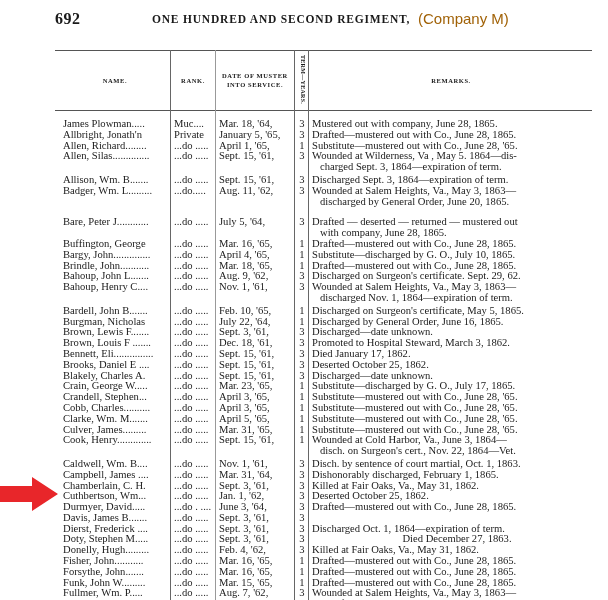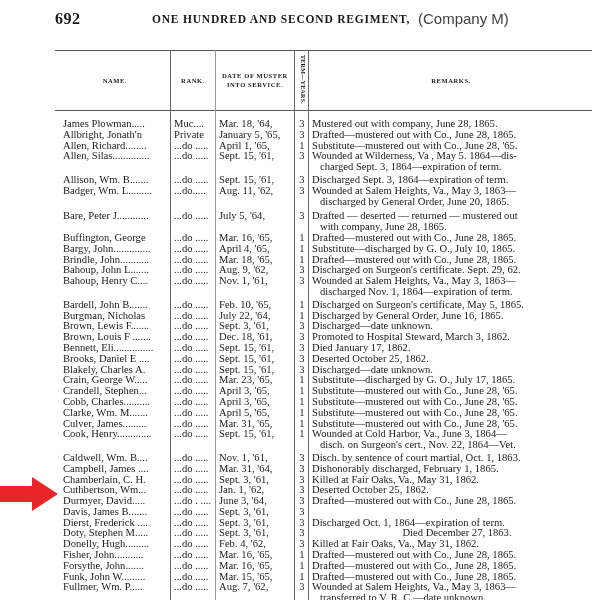--- a/index.html
+++ b/index.html
@@ -1,21 +1,21 @@
 <!DOCTYPE html>
 <html><head>
 <meta charset="utf-8">
 <style>
   html, body { margin: 0; padding: 0; background: #ffffff; }
   body { width: 608px; height: 600px; overflow: hidden; position: relative;
          font-family: "Liberation Serif", "DejaVu Serif", serif; color: #1a1a1a; }
   .page-num { position: absolute; left: 55px; top: 10px; font-size: 16px; font-weight: bold; letter-spacing: 0.5px; }
   .running-head { position: absolute; left: 152px; top: 13px; font-size: 11.5px; font-weight: bold; letter-spacing: 0.8px; }
   .annotation { position: absolute; left: 418px; top: 10px; font-family: "Liberation Sans", "DejaVu Sans", sans-serif;
-                font-size: 15px; color: #404040; }
+                font-size: 15px; color: #a16207; }
   .rule { position: absolute; background: #555; height: 1px; }
   .vline { position: absolute; width: 1px; background: #666; }
   .hdr { position: absolute; font-size: 6.5px; font-weight: bold; letter-spacing: 0.6px; text-align: center; line-height: 9px; }
   .term-hdr { position: absolute; left: 296px; top: 50px; width: 10px; height: 60px;
               writing-mode: vertical-rl; font-size: 6px; font-weight: bold; letter-spacing: 0.3px; text-align: center; }
   .rows { position: absolute; left: 0; top: 119px; width: 608px; }
   .row { position: relative; font-size: 10.6px; line-height: 10.8px; white-space: nowrap; }
   .c-name { position: absolute; left: 63px; width: 108px; overflow: hidden; }
   .c-rank { position: absolute; left: 174px; width: 42px; overflow: hidden; }
   .c-date { position: absolute; left: 219px; width: 74px; overflow: hidden; }
@@ -85,21 +85,21 @@
     </div>
     <div class="row" style="height: 10.8px;">
       <span class="c-name">Allison, Wm. B.......</span>
       <span class="c-rank">...do .....</span>
       <span class="c-date">Sept. 15, '61,</span>
       <span class="c-term">3</span>
       <span class="c-rem">
         <span class="l1" style="display: block;">Discharged Sept. 3, 1864—expiration of term.</span>
       </span>
     </div>
-    <div class="row" style="height: 21.6px; margin-bottom: 4px;">
+    <div class="row" style="height: 21.6px; margin-bottom: 10px;">
       <span class="c-name">Badger, Wm. L.........</span>
       <span class="c-rank">...do.....</span>
       <span class="c-date">Aug. 11, '62,</span>
       <span class="c-term">3</span>
       <span class="c-rem">
         <span class="l1" style="display: block;">Wounded at Salem Heights, Va., May 3, 1863—</span>
         <span class="l2">discharged by General Order, June 20, 1865.</span>
       </span>
     </div>
     <div class="row" style="height: 21.6px;">

